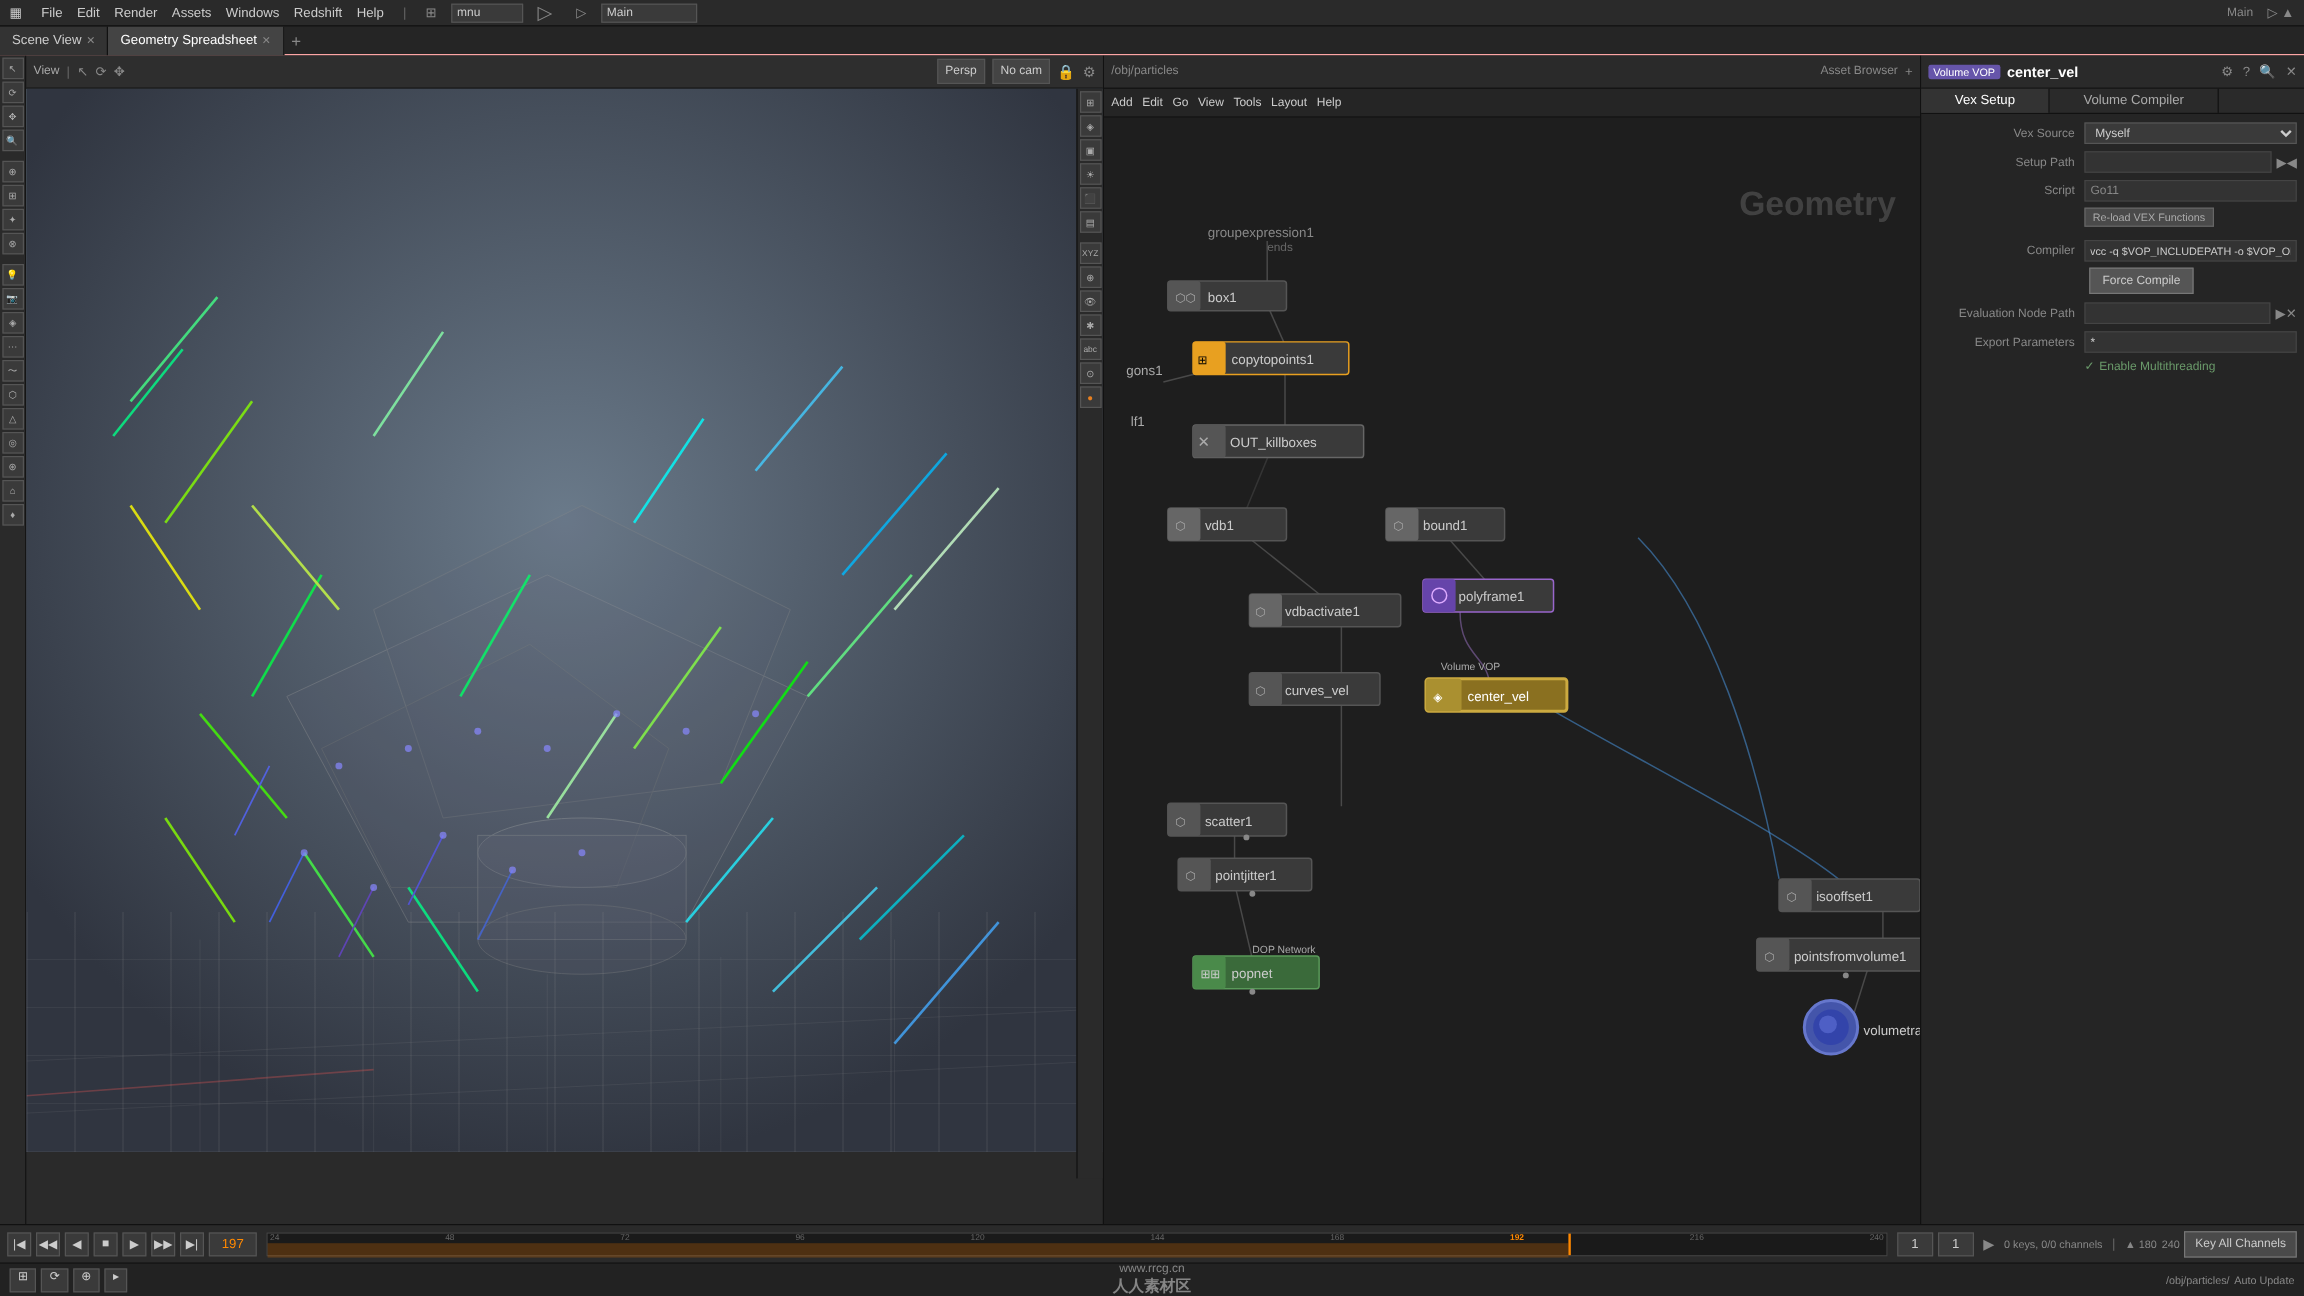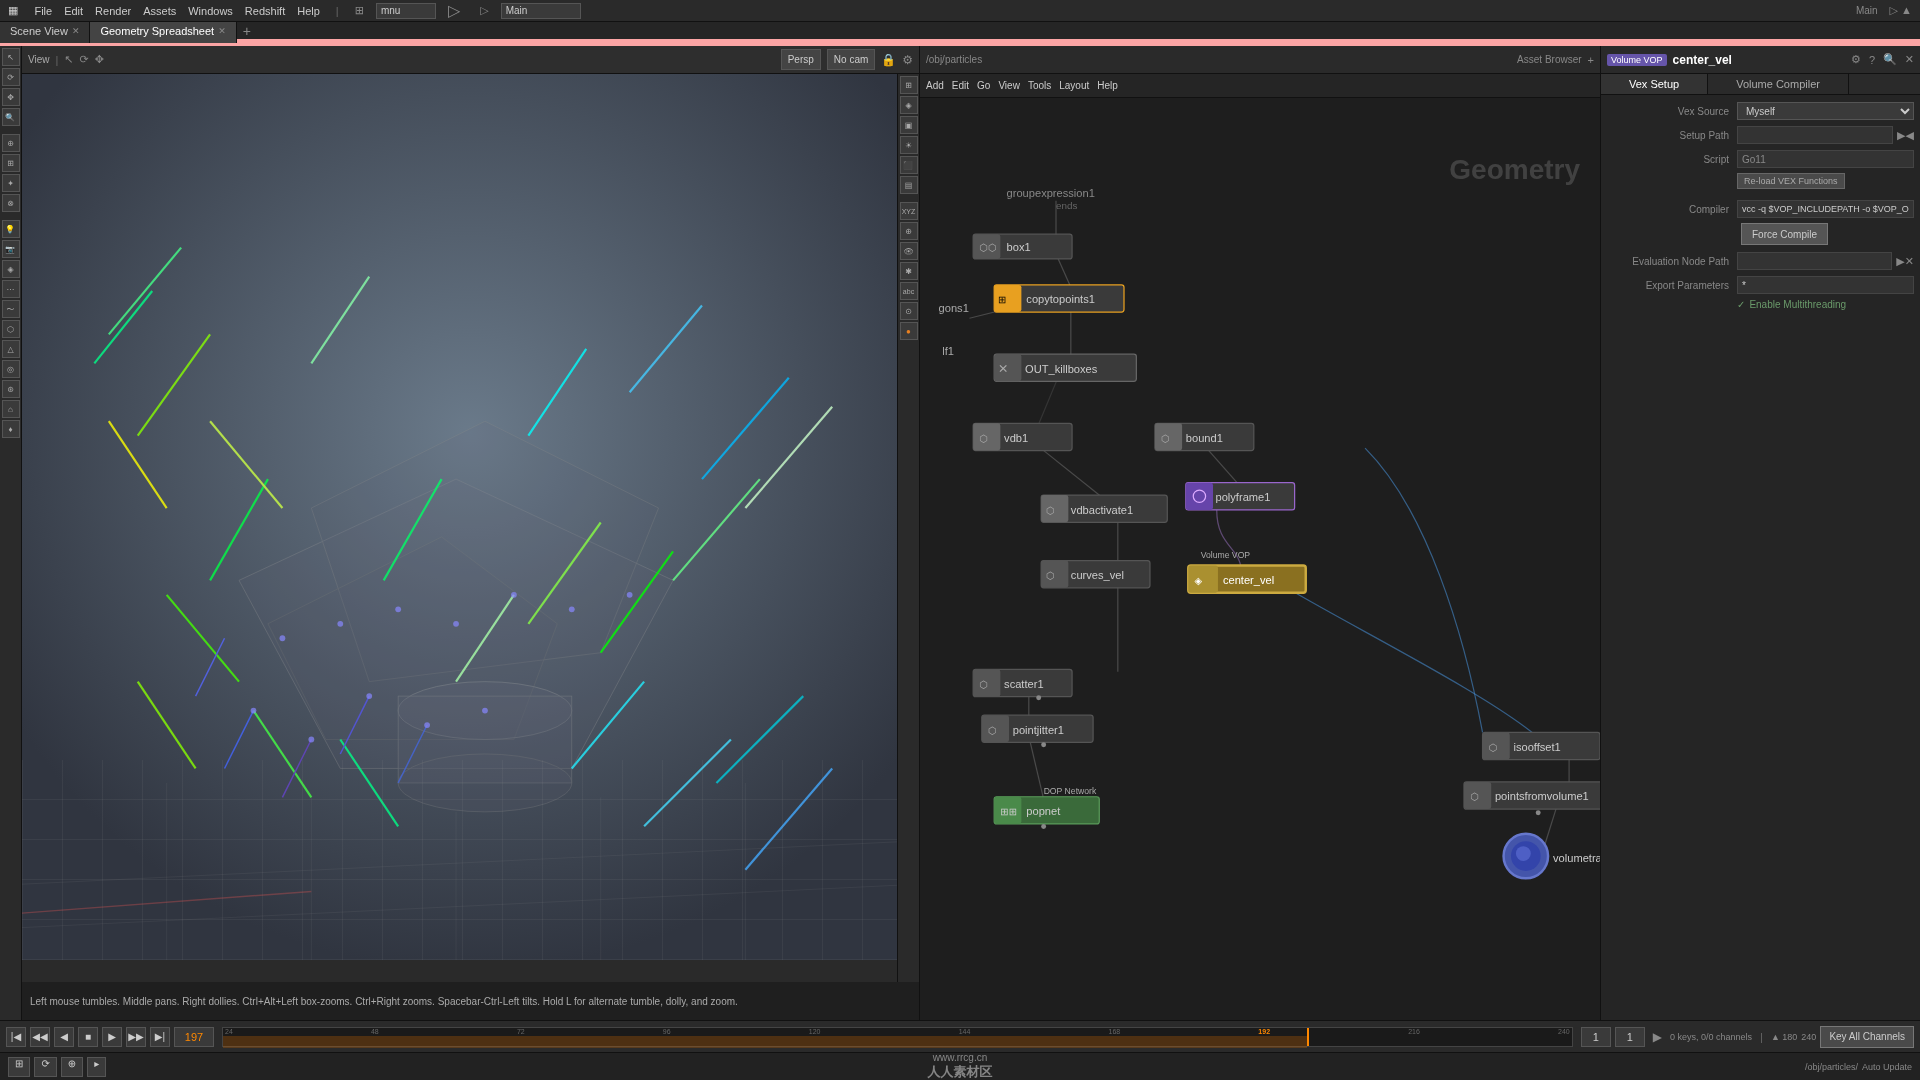--- a/index.html
+++ b/index.html
@@ -50,21 +50,21 @@
     
     .tab-bar {
       position: absolute;
       top: 22px;
       left: 0;
       right: 0;
       height: 24px;
       background: #252525;
       display: flex;
       align-items: center;
-      border-bottom: 7px solid #fca5a5;
+      border-bottom: 1px solid #fca5a5;
       z-index: 99;
     }
     .tab-item {
       display: flex;
       align-items: center;
       height: 24px;
       padding: 0 10px;
       background: #333;
       border-right: 1px solid #111;
       font-size: 11px;
@@ -592,23 +592,20 @@
             <line x1="300" y1="510" x2="300" y2="620"></line>
             <line x1="400" y1="500" x2="400" y2="620"></line>
             <line x1="500" y1="490" x2="500" y2="620"></line>
 
             <line x1="0" y1="580" x2="200" y2="565" stroke="rgba(200,80,80,0.4)" stroke-width="1"></line>
           </g>
         </svg>
         <div class="viewport-grid"></div>
       </div>
 
-      <div class="viewport-status">
-        <span>Left mouse tumbles. Middle pans. Right dollies. Ctrl+Alt+Left box-zooms. Ctrl+Right zooms. Spacebar-Ctrl-Left tilts. Hold L for alternate tumble, dolly, and zoom.</span>
-      </div>
 
       <div class="right-toolbar" style="position:absolute; right:0; top:28px; bottom:38px; width:22px; background:#2a2a2a; border-left:1px solid #111; display:flex; flex-direction:column; align-items:center; padding:2px 0; gap:2px;">
         <div class="toolbar-btn">⊞</div>
         <div class="toolbar-btn">◈</div>
         <div class="toolbar-btn">▣</div>
         <div class="toolbar-btn">☀</div>
         <div class="toolbar-btn">⬛</div>
         <div class="toolbar-btn">▤</div>
         <div style="height:4px;"></div>
         <div class="toolbar-btn" style="font-size:7px;">XYZ</div>

